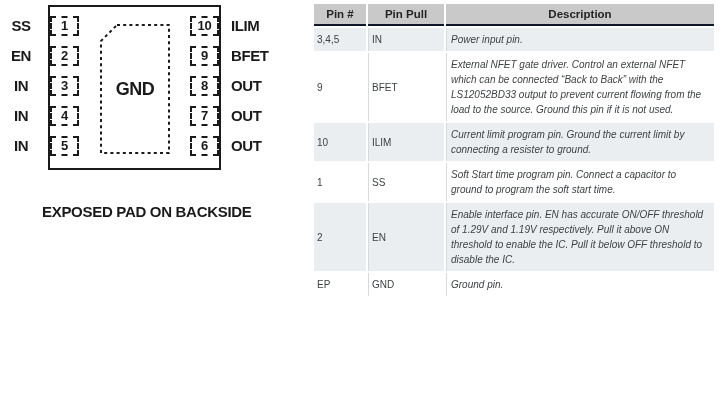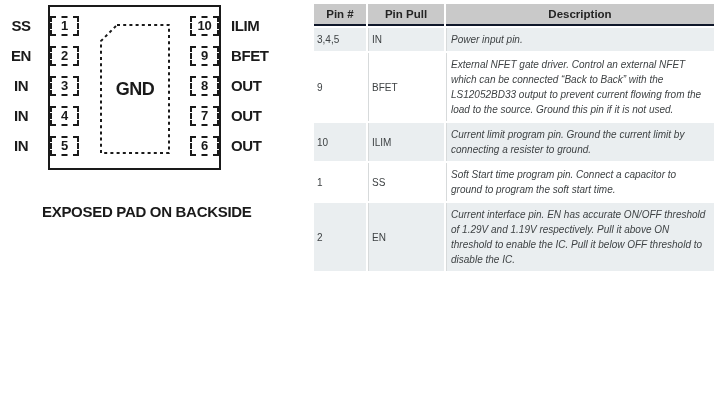--- a/index.html
+++ b/index.html
@@ -139,19 +139,24 @@
           <td>Current limit program pin. Ground the current limit by connecting a resister to ground.</td>
         </tr>
         <tr>
           <td>1</td>
           <td>SS</td>
           <td>Soft Start time program pin. Connect a capacitor to ground to program the soft start time.</td>
         </tr>
         <tr>
           <td>2</td>
           <td>EN</td>
-          <td>Current interface pin. EN has accurate ON/OFF threshold of 1.29V and 1.19V respectively. Pull it above ON threshold to enable the IC. Pull it below OFF threshold to disable the IC.</td>
+          <td>Enable interface pin. EN has accurate ON/OFF threshold of 1.29V and 1.19V respectively. Pull it above ON threshold to enable the IC. Pull it below OFF threshold to disable the IC.</td>
+        </tr>
+        <tr>
+          <td>EP</td>
+          <td>GND</td>
+          <td>Ground pin.</td>
         </tr>
       </tbody>
     </table>
   </div>
 
 </div>
 
 </body></html>

